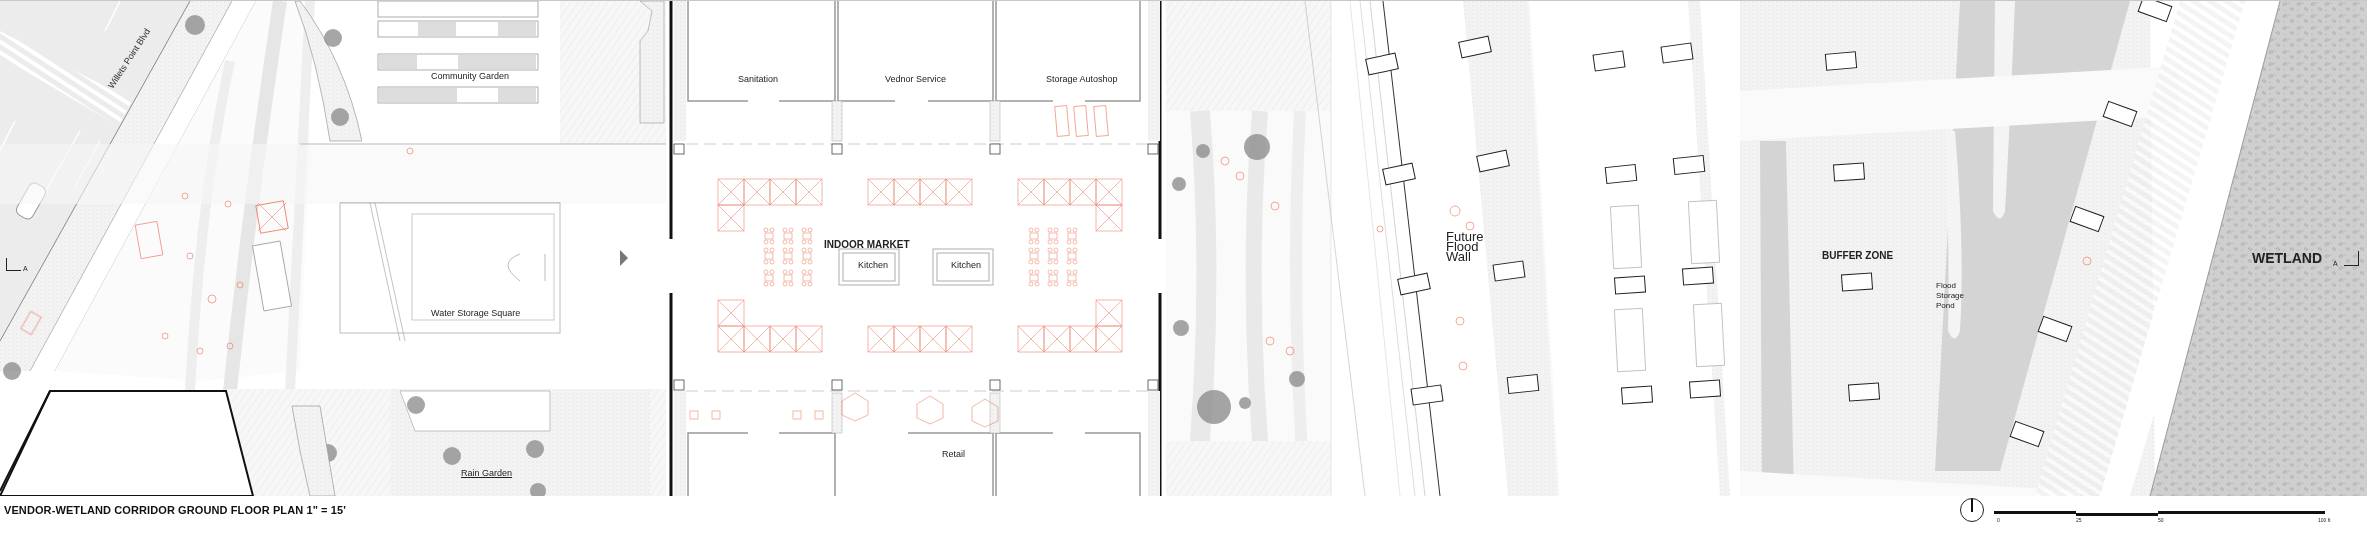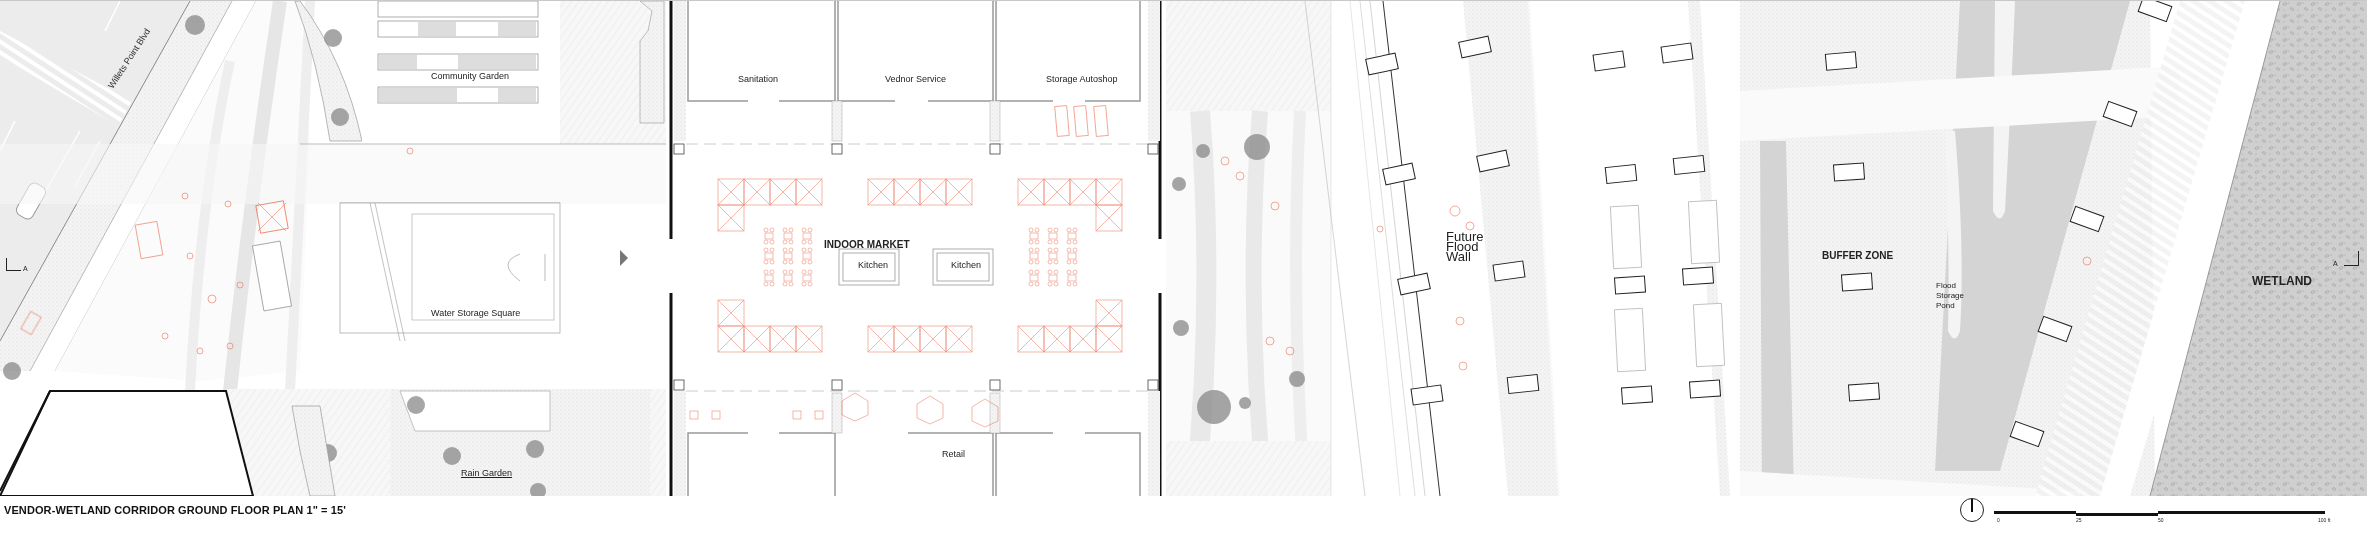--- a/index.html
+++ b/index.html
@@ -365,21 +365,21 @@
 <div class="lbl sm" style="left:858px;top:259px;">Kitchen</div>
 <div class="lbl sm" style="left:951px;top:259px;">Kitchen</div>
 <div class="lbl sm" style="left:894px;top:448px;margin-left:48px;">Retail</div>
 <div class="lbl ml" style="left:1446px;top:231px;">Future
 Flood
 Wall</div>
 <div class="lbl bold" style="left:1822px;top:249px;font-size:10px;">BUFFER ZONE</div>
 <div class="lbl ml" style="left:1936px;top:280px;font-size:8px;">Flood
 Storage
 Pond</div>
-<div class="lbl bold" style="left:2252px;top:249px;font-size:12px;margin-top:24px;">WETLAND</div>
+<div class="lbl bold" style="left:2252px;top:249px;font-size:14px;">WETLAND</div>
 </div>
 
 <div class="title">VENDOR-WETLAND CORRIDOR GROUND FLOOR PLAN 1" = 15'</div>
 
 <div style="position:absolute;left:1960px;top:498px;width:22px;height:22px;border:1px solid #222;border-radius:50%;">
   <div style="position:absolute;left:10px;top:0;width:2px;height:13px;background:#111;"></div>
 </div>
 
 <div style="position:absolute;left:1994px;top:511px;width:331px;height:6px;">
   <div style="position:absolute;left:0;top:0;width:82px;height:3px;background:#111;"></div>

